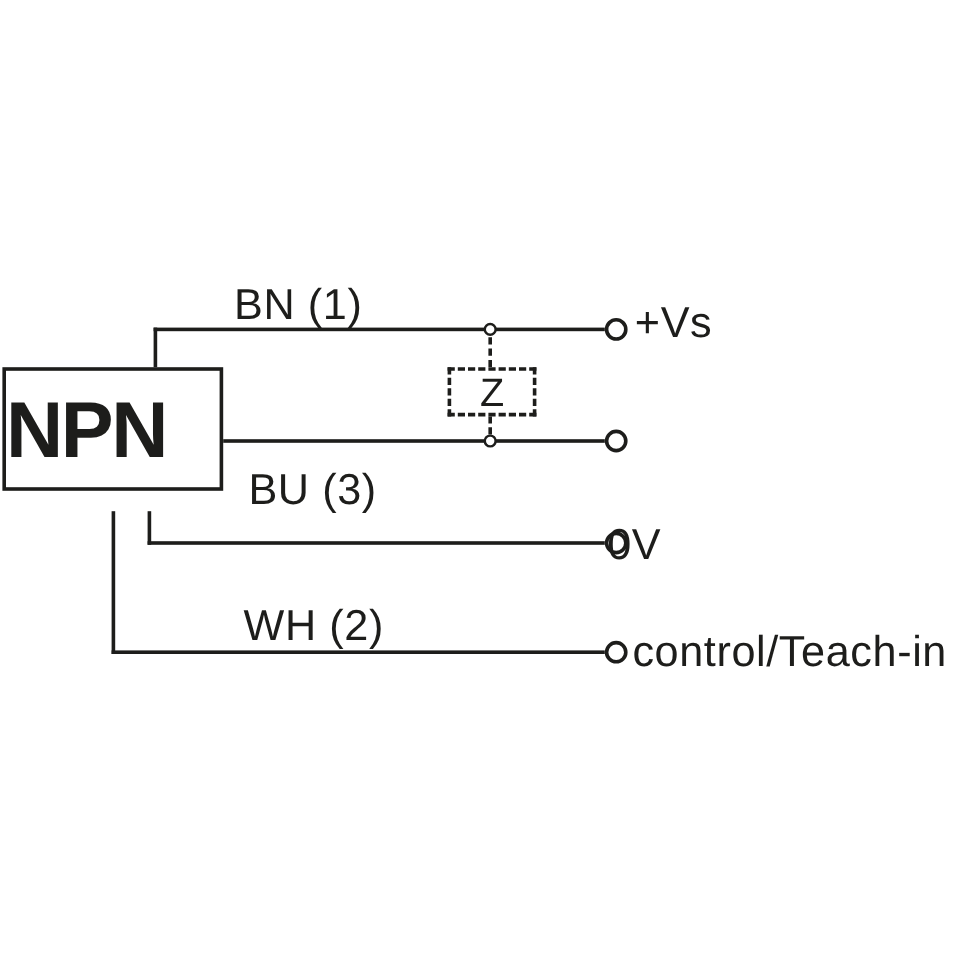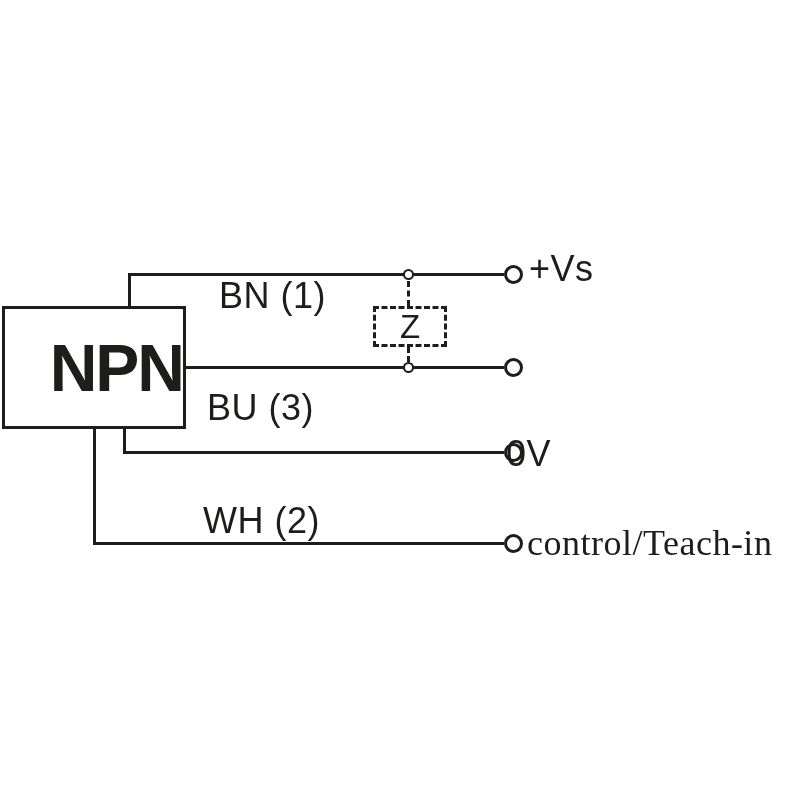--- a/index.html
+++ b/index.html
@@ -4,23 +4,23 @@
 <style>
   :root { --ink:#1d1d1b; --bg:#ffffff; }
   html,body { margin:0; padding:0; background:#fff; }
   .canvas {
     position:relative; width:800px; height:800px;
     background:var(--bg); overflow:hidden;
     font-family:"Liberation Sans", sans-serif; color:var(--ink);
   }
   .hline,.vline { position:absolute; background:var(--ink); }
   .npn-box {
-    position:absolute; left:2px; top:306px; width:184px; height:123px;
+    position:absolute; left:2px; top:306px; width:184px; height:103px;
     border:3px solid var(--ink); box-sizing:border-box; background:var(--bg);
-    display:flex; align-items:center; justify-content:flex-end;
+    display:flex; align-items:center; justify-content:flex-start;
   }
   .npn-text { font-size:66px; font-weight:bold; letter-spacing:-2px; line-height:1; }
   .load-box {
     position:absolute; left:373px; top:306px; width:74px; height:41px;
     border:3px dashed var(--ink); box-sizing:border-box; background:var(--bg);
     display:flex; align-items:center; justify-content:center;
     font-size:33px; line-height:1;
   }
   .dashv { position:absolute; width:0; border-left:3px dashed var(--ink); }
   .junction {
@@ -65,21 +65,21 @@
   <div class="dashv" style="left:407px; top:347px; height:15px;"></div>
 
   <div class="junction" style="top:269px;"></div>
   <div class="junction" style="top:362px;"></div>
 
   <div class="terminal" style="top:265px;"></div>
   <div class="terminal" style="top:358px;"></div>
   <div class="terminal" style="top:443px;"></div>
   <div class="terminal" style="top:534px;"></div>
 
-  <div class="wire-label" style="left:219px; top:236px;margin-top:42px;">BN (1)</div>
+  <div class="wire-label" style="left:195px; top:236px;">BN (1)</div>
   <div class="wire-label" style="left:207px; top:390px;">BU (3)</div>
   <div class="wire-label" style="left:203px; top:503px;">WH (2)</div>
 
   <div class="term-label" style="left:529px; top:251px;">+Vs</div>
   <div class="term-label" style="left:506px; top:436px;">0V</div>
-  <div class="term-label" style="left:527px; top:525px;font-family:Liberation Serif, serif;">control/Teach-in</div>
+  <div class="term-label" style="left:527px; top:525px;">control/Teach-in</div>
 
 </div>
 
 </body></html>

